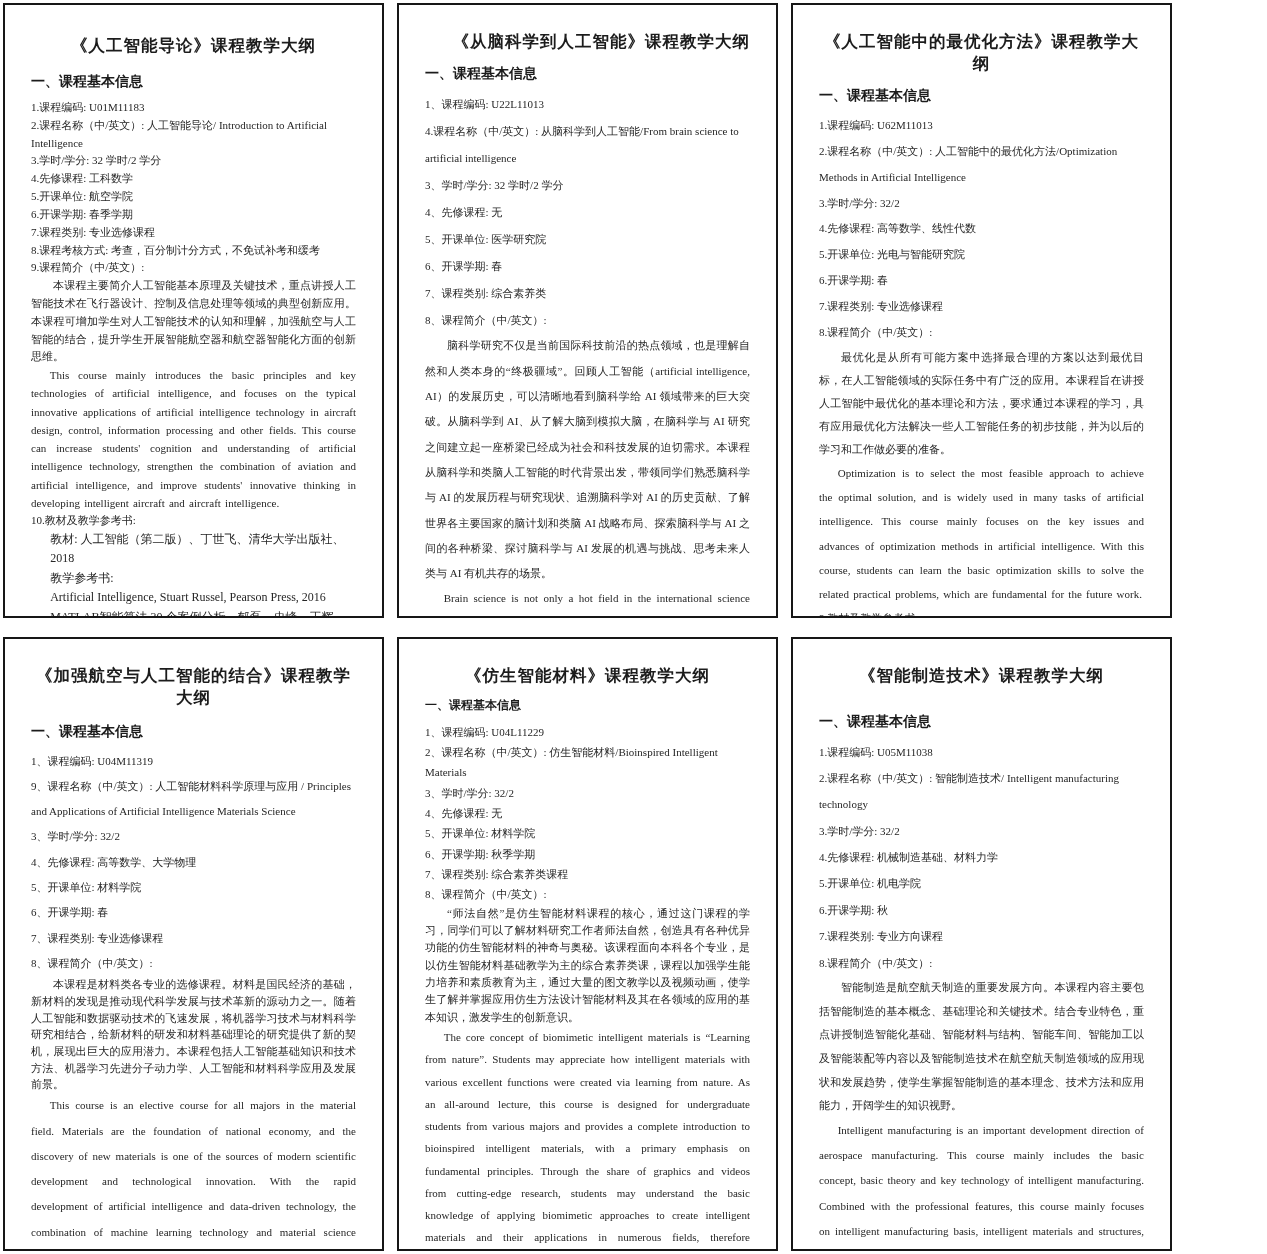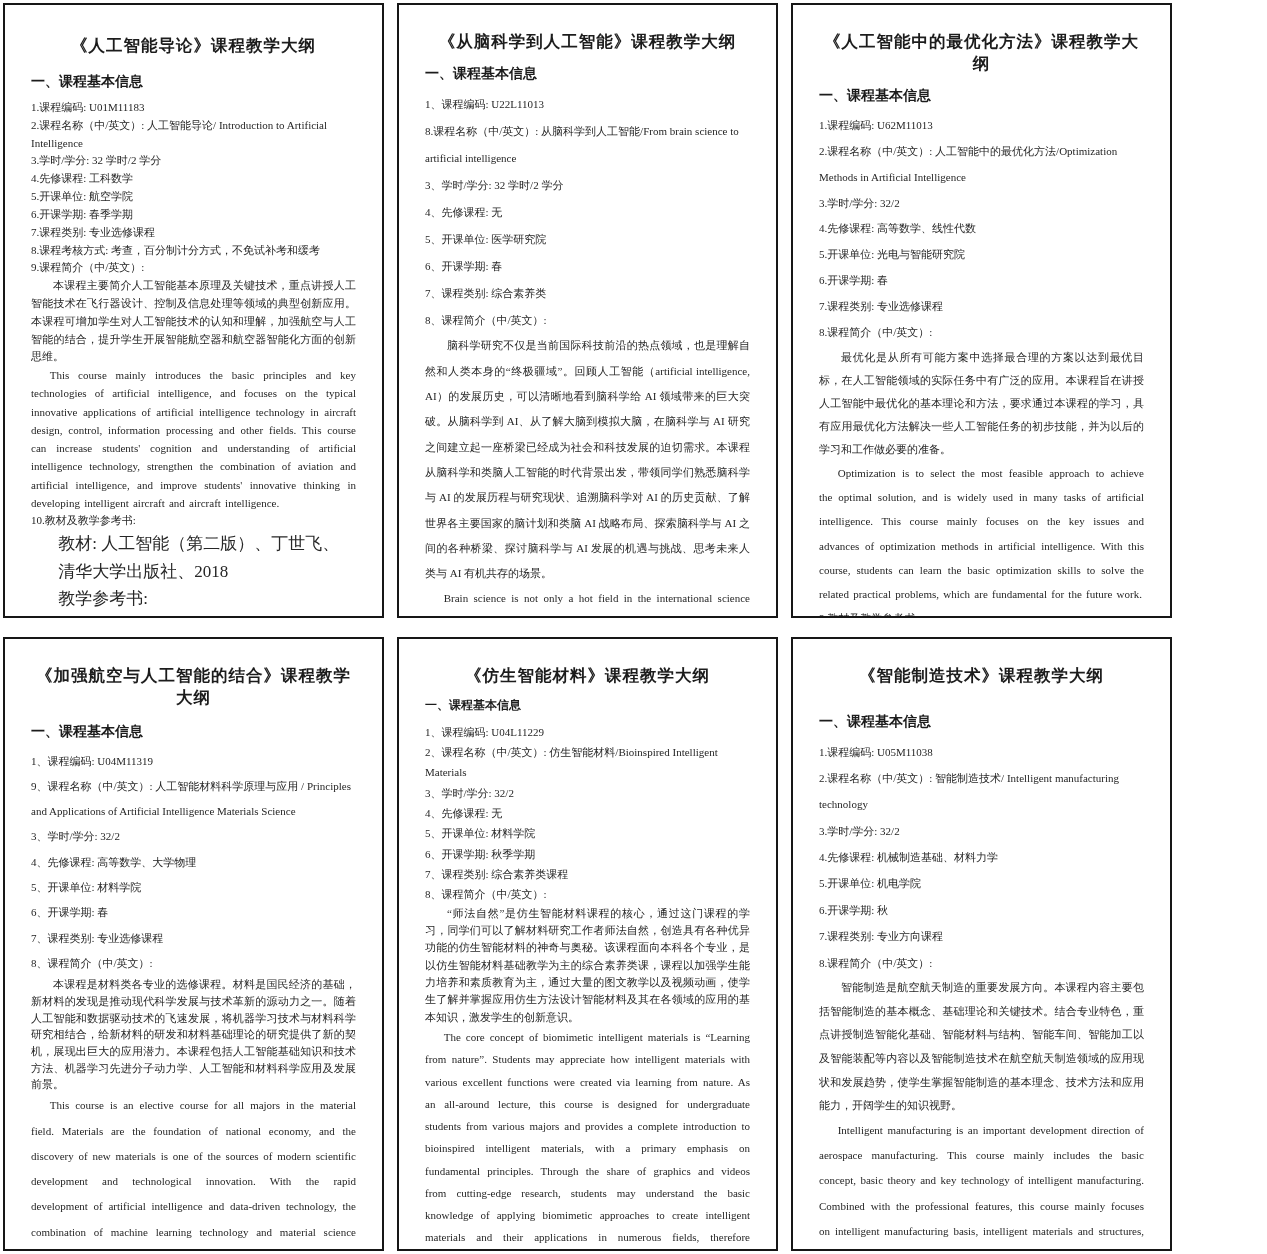--- a/index.html
+++ b/index.html
@@ -15,32 +15,32 @@
   }
   .ptitle{
     text-align:center;font-weight:bold;font-size:16.5px;color:#1c1c1c;
     margin:6px 0 10px 0;letter-spacing:1px;
   }
   .sec{font-weight:bold;font-size:14px;color:#1c1c1c;margin:12px 0 8px 0;}
   .item{font-size:11px;}
   .cn,.en{font-size:11px;text-align:justify;margin:0;}
   .cn{text-indent:2em;}
   .en{text-indent:1.7em;word-spacing:1.5px;}
-  .mat{font-size:17px;padding-left:1.6em;}
+  .mat{font-size:12px;padding-left:1.6em;}
 
   
   .p1 .ptitle{margin-top:10px;margin-bottom:16px;}
   .p1 .item{line-height:1.62;}
   .p1 .cn{line-height:1.62;}
   .p1 .en{line-height:1.66;}
   .p1 .mat{line-height:1.62;}
   .p1 .sec2{margin-top:16px;}
 
   
-  .p2 .ptitle{margin-bottom:4px;}
+  .p2 .ptitle{margin-bottom:4px;text-align:right;}
   .p2 .item{line-height:2.45;}
   .p2 .cn{line-height:2.3;}
   .p2 .en{line-height:2.3;}
 
   
   .p3 .item{line-height:2.35;}
   .p3 .cn{line-height:2.1;}
   .p3 .en{line-height:2.2;}
   .p3 .mat{line-height:2.2;}
 
@@ -86,21 +86,21 @@
     <div class="mat">教学参考书:</div>
     <div class="mat">Artificial Intelligence, Stuart Russel, Pearson Press, 2016</div>
     <div class="mat">MATLAB智能算法 30 个案例分析，郁磊、史峰、王辉、胡斐，北京航空航天大学出版社，2016</div>
     <div class="sec sec2">二、课程基本信息</div>
   </div>
 
   <div class="page p2">
     <div class="ptitle">《从脑科学到人工智能》课程教学大纲</div>
     <div class="sec">一、课程基本信息</div>
     <div class="item">1、课程编码:  U22L11013</div>
-    <div class="item">8.课程名称（中/英文）: 从脑科学到人工智能/From brain science to artificial intelligence</div>
+    <div class="item">4.课程名称（中/英文）: 从脑科学到人工智能/From brain science to artificial intelligence</div>
     <div class="item">3、学时/学分: 32 学时/2 学分</div>
     <div class="item">4、先修课程: 无</div>
     <div class="item">5、开课单位: 医学研究院</div>
     <div class="item">6、开课学期: 春</div>
     <div class="item">7、课程类别: 综合素养类</div>
     <div class="item">8、课程简介（中/英文）:</div>
     <p class="cn">脑科学研究不仅是当前国际科技前沿的热点领域，也是理解自然和人类本身的“终极疆域”。回顾人工智能（artificial intelligence, AI）的发展历史，可以清晰地看到脑科学给 AI 领域带来的巨大突破。从脑科学到 AI、从了解大脑到模拟大脑，在脑科学与 AI 研究之间建立起一座桥梁已经成为社会和科技发展的迫切需求。本课程从脑科学和类脑人工智能的时代背景出发，带领同学们熟悉脑科学与 AI 的发展历程与研究现状、追溯脑科学对 AI 的历史贡献、了解世界各主要国家的脑计划和类脑 AI 战略布局、探索脑科学与 AI 之间的各种桥梁、探讨脑科学与 AI 发展的机遇与挑战、思考未来人类与 AI 有机共存的场景。</p>
     <p class="en">Brain science is not only a hot field in the international science and technology, but also the ultimate territory to understand nature and human beings. Reviewing the development history of artificial intelligence (AI), it can be clearly seen that brain science has brought great breakthroughs in the field of AI. From brain science to AI, from understanding brain to simulating brain, building a bridge between brain science and AI has become an urgent need of social and technological</p>
   </div>
 

